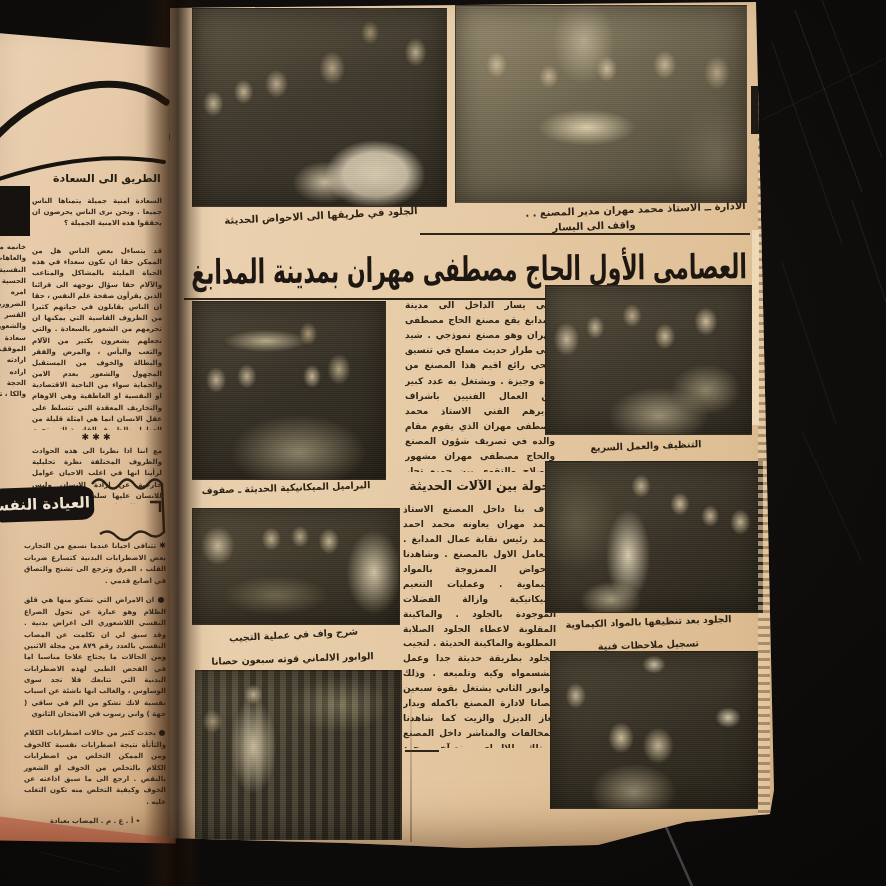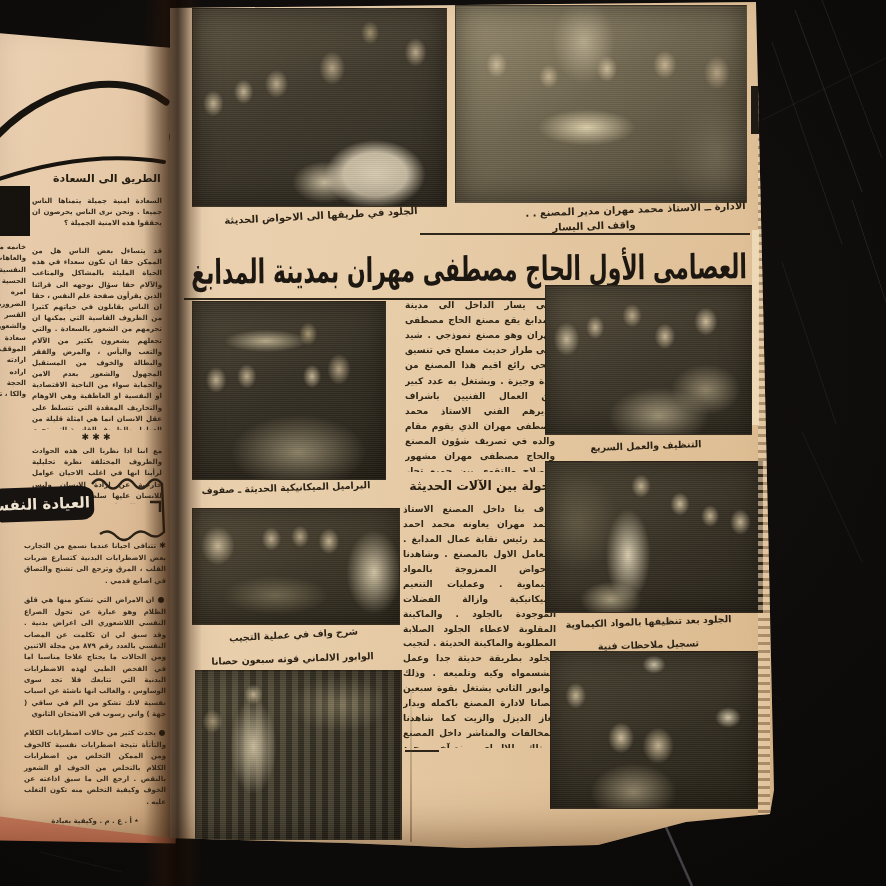--- a/index.html
+++ b/index.html
@@ -101,21 +101,21 @@
       <div class="qa-item">
         <span class="qa-bullet">●</span>
         <span>ان الامراض التي تشكو منها هي قلق الظلام وهو عبارة عن تحول الصراع النفسي اللاشعوري الى اعراض بدنية . وقد سبق لي ان تكلمت عن المصاب النفسي بالعدد رقم ٨٧٩ من مجلة الاثنين ومن الحالات ما يحتاج علاجا مناسبا اما في الفحص الطبي لهذه الاضطرابات البدنية التي تتابعك فلا تجد سوى الوساوس ، والغالب انها ناشئة عن اسباب نفسية لانك تشكو من الم في ساقي ( جهة ) واني رسوب في الامتحان الثانوي</span>
       </div>
       <div class="qa-item">
         <span class="qa-bullet">●</span>
         <span>يحدث كثير من حالات اضطرابات الكلام والتأتأة نتيجة اضطرابات نفسية كالخوف ومن الممكن التخلص من اضطرابات الكلام بالتخلص من الخوف او الشعور بالنقص . ارجع الى ما سبق اذاعته عن الخوف وكيفية التخلص منه تكون التغلب عليه .</span>
       </div>
       <div class="qa-item" style="text-align:center;">
         <span class="qa-bullet">٭</span>
-        <span>أ . ع . م . وكيفية بعيادة</span>
+        <span>أ . ع . م . المصاب بعيادة</span>
       </div>
       <div class="qa-item">
         <span class="qa-bullet">●</span>
         <span>اني انصحك بعدم الزواج الآن وبالانتظار وتتبع تعليماتك وحتى تكون اقدر من الناحية المالية على تكوين الاسرة وتربية الاولاد .</span>
       </div>
     </div>
   </div>
 
   <div class="page right-page">
 

